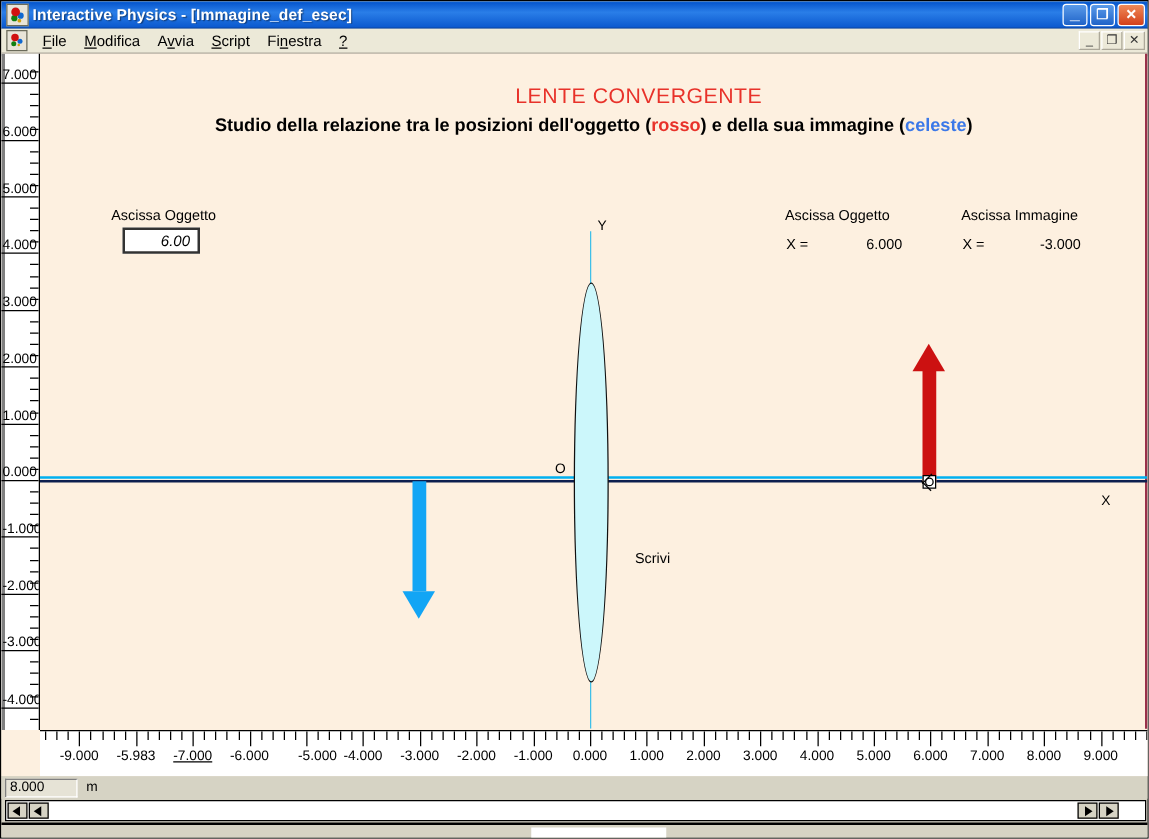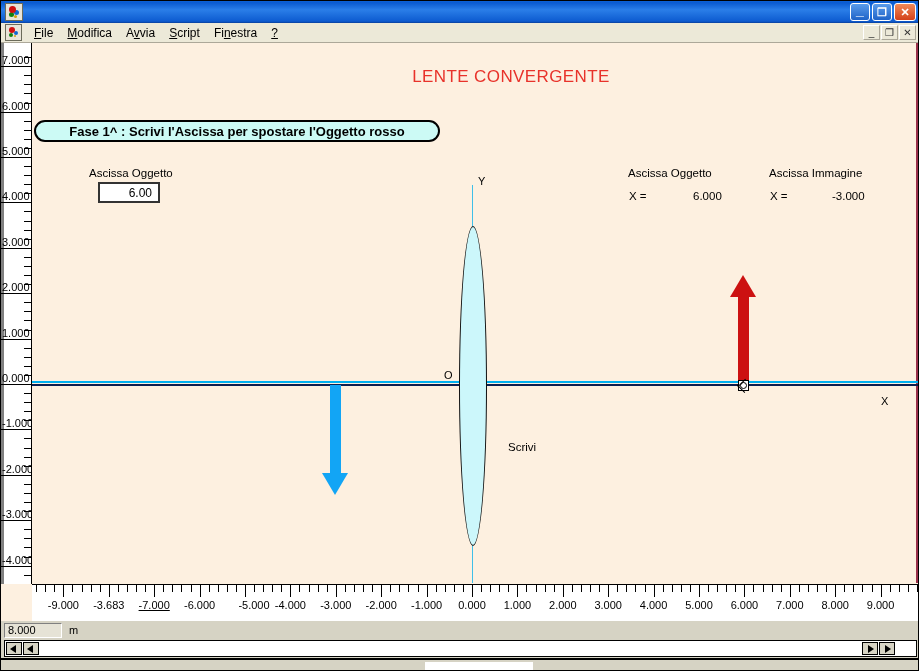--- a/index.html
+++ b/index.html
@@ -426,20 +426,25 @@
     background: #ffffff;
   }
 </style>
 </head>
 <body>
 
 <div id="app">
 
   <div class="titlebar">
     <div class="tb-icon"></div>
+    <div class="tb-title">
+      <span>Interactive Physics</span>
+      <span> - </span>
+      <span>[Immagine_def_esec]</span>
+    </div>
     <div class="tb-spacer"></div>
     <div class="tb-btns">
       <div class="tb-btn min">
           <span class="gl">_</span>
         </div>
       <div class="tb-btn">
           <span class="gl">❐</span>
         </div>
       <div class="tb-btn close">
           <span class="gl">✕</span>
@@ -539,21 +544,21 @@
         <div class="tick minor" style="top: 50.44px;"></div>
         <div class="tick minor" style="top: 41.36px;"></div>
         <div class="tick minor" style="top: 32.28px;"></div>
         <div class="tick minor" style="top: 14.12px;"></div>
       </div>
 
     <div class="ruler-x">
         <div class="tick major" style="left: 31.4px;"></div>
         <div class="rx-label" style="left: 31.4px;">-9.000</div>
         <div class="tick major" style="left: 76.8px;"></div>
-        <div class="rx-label" style="left: 76.8px;">-3.683</div>
+        <div class="rx-label" style="left: 76.8px;">-5.983</div>
         <div class="tick major" style="left: 122.2px;"></div>
         <div class="rx-label" style="left: 122.2px; text-decoration: underline;">-7.000</div>
         <div class="tick major" style="left: 167.6px;"></div>
         <div class="rx-label" style="left: 167.6px;">-6.000</div>
         <div class="tick major" style="left: 213px;"></div>
         <div class="rx-label" style="left: 222px;">-5.000</div>
         <div class="tick major" style="left: 258.4px;"></div>
         <div class="rx-label" style="left: 258.4px;">-4.000</div>
         <div class="tick major" style="left: 303.8px;"></div>
         <div class="rx-label" style="left: 303.8px;">-3.000</div>
@@ -665,25 +670,27 @@
     <div class="canvas">
 
       <div class="axis-y-cyan" style="left:440px; top:142px; height:398px;"></div>
       <div class="axis-x-cyan" style="top:338px;"></div>
       <div class="axis-x-main" style="top:341px;"></div>
       <div class="axis-label" style="left:446px; top:132px;">Y</div>
       <div class="axis-label" style="left:849px; top:352px;">X</div>
       <div class="axis-label" style="left:412px; top:326px;">O</div>
 
       <div class="title-main" style="top:24px;padding-left:36px;">LENTE  CONVERGENTE</div>
-
-      <div class="phase-box" style="left:2px; top:77px; width:406px; height:22px;">Fase 1^ : Scrivi l'Ascissa per spostare l'Oggetto rosso</div>
+      <div class="title-sub" style="top:50px;">
+        <span>Studio della relazione tra le posizioni dell'oggetto (</span><span class="rosso">rosso</span><span>) e della sua immagine (</span><span class="celeste">celeste</span><span>)</span>
+      </div>
+
 
       <div class="field-label" style="left:57px; top:124px;">Ascissa Oggetto</div>
-      <div class="field-input" style="left:66px; top:139px; width:62px; height:21px;">6.00</div>
+      <div class="field-input" style="left:66px; top:139px; width:62px; height:21px;font-style:italic;">6.00</div>
 
       <div class="readout" style="left:596px; top:124px;">Ascissa Oggetto</div>
       <div class="readout" style="left:597px; top:147px;">X =</div>
       <div class="readout" style="left:661px; top:147px;">6.000</div>
       <div class="readout" style="left:737px; top:124px;">Ascissa Immagine</div>
       <div class="readout" style="left:738px; top:147px;">X =</div>
       <div class="readout" style="left:800px; top:147px;">-3.000</div>
 
       <div class="lens" style="left:427px; top:183px; width:28px; height:320px;"></div>
       <div class="lens-label" style="left:476px; top:398px;">Scrivi</div>

